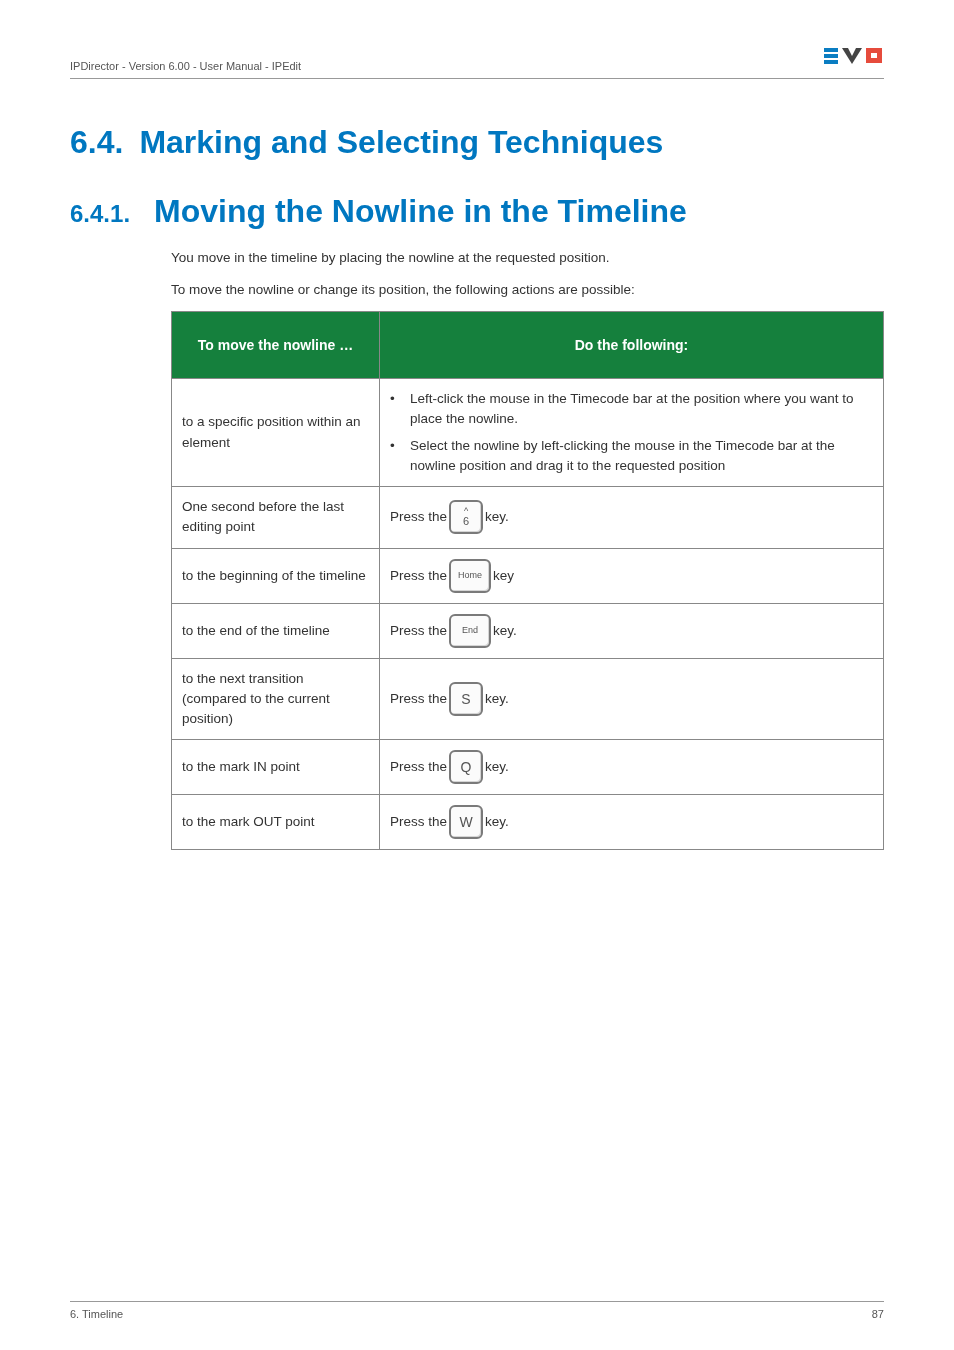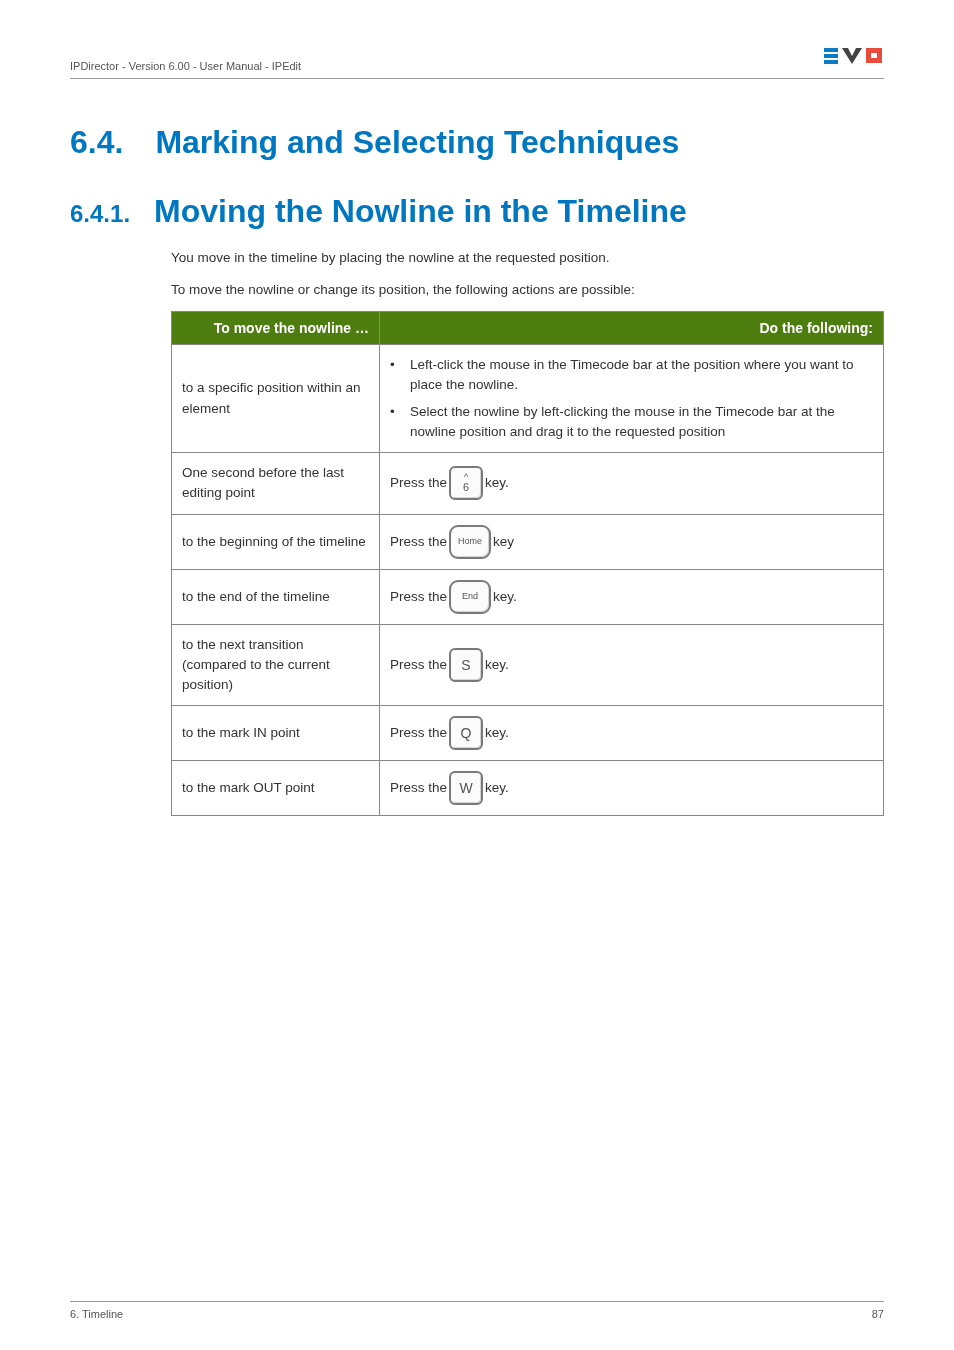--- a/index.html
+++ b/index.html
@@ -28,21 +28,21 @@
     font-size: 11px;
     color: #555;
     margin-top: 20px;
   }
   .logo svg {
     display: block;
   }
   .h1-row {
     display: flex;
     align-items: baseline;
-    gap: 32px;
+    gap: 16px;
     margin-bottom: 32px;
   }
   .h1-num {
     font-size: 32px;
     font-weight: 700;
     color: #0077c0;
   }
   .h1-txt {
     font-size: 32px;
     font-weight: 700;
@@ -75,26 +75,26 @@
     margin: 0 0 12px 0;
     line-height: 1.45;
   }
   table.main {
     border-collapse: collapse;
     width: 100%;
     table-layout: fixed;
   }
   table.main col.c1 { width: 208px; }
   table.main th {
-    background: #4d7c0f;
+    background: #15803d;
     color: #fff;
-    text-align: right;
+    text-align: center;
     font-size: 14px;
     font-weight: 700;
-    padding: 8px 10px;
+    padding: 25px 10px;
     border: 1px solid #888;
   }
   table.main td {
     border: 1px solid #888;
     padding: 10px;
     font-size: 13.5px;
     vertical-align: middle;
     line-height: 1.5;
   }
   ul.cell-list {
@@ -125,21 +125,21 @@
     height: 34px;
     padding: 0 6px;
     border: 2px solid #7a7a7a;
     border-radius: 6px;
     box-shadow: inset -1px -1px 0 rgba(0,0,0,0.15);
     background: #fbfbfb;
     font-size: 14px;
     color: #555;
     box-sizing: border-box;
   }
-  .key.small-txt { font-size: 9px; border-radius: 9px; }
+  .key.small-txt { font-size: 9px; }
   .key .stack {
     display: flex;
     flex-direction: column;
     align-items: center;
     line-height: 1.05;
     font-size: 11px;
   }
   .key .caret-up {
     font-size: 9px;
     line-height: 1;

